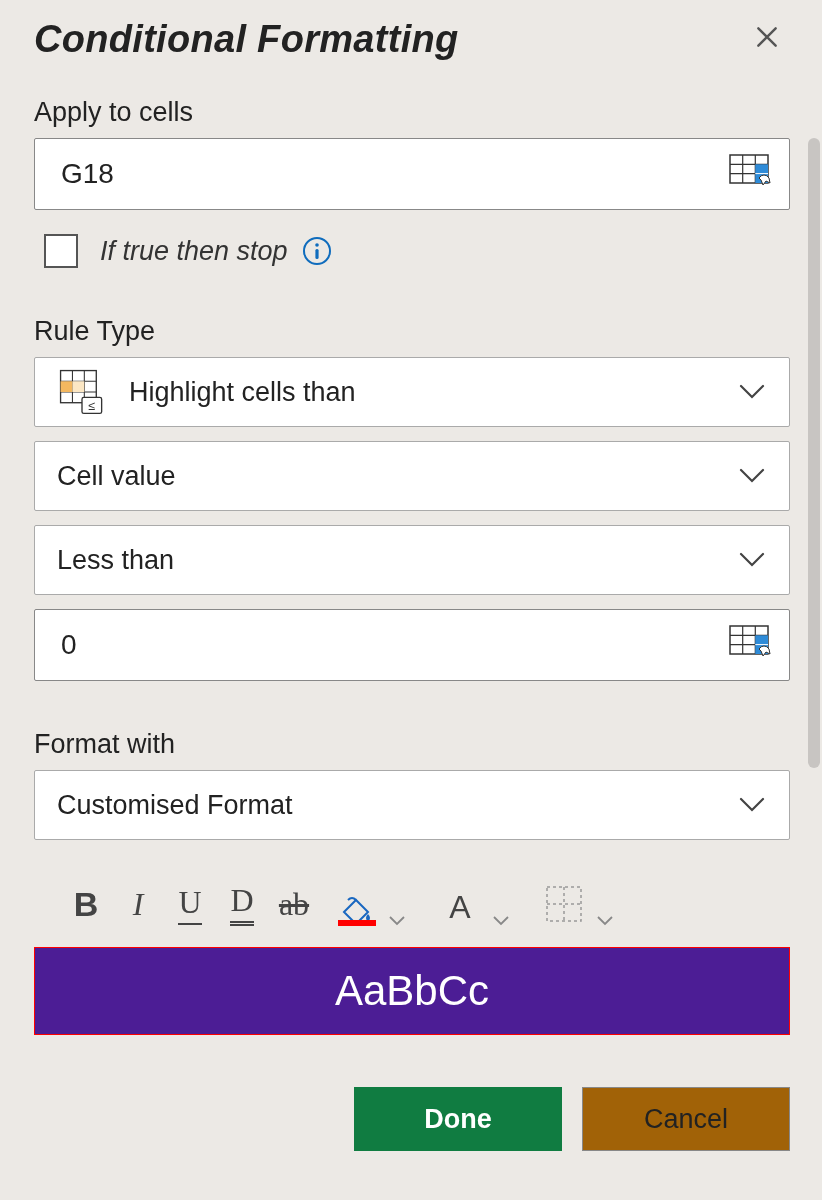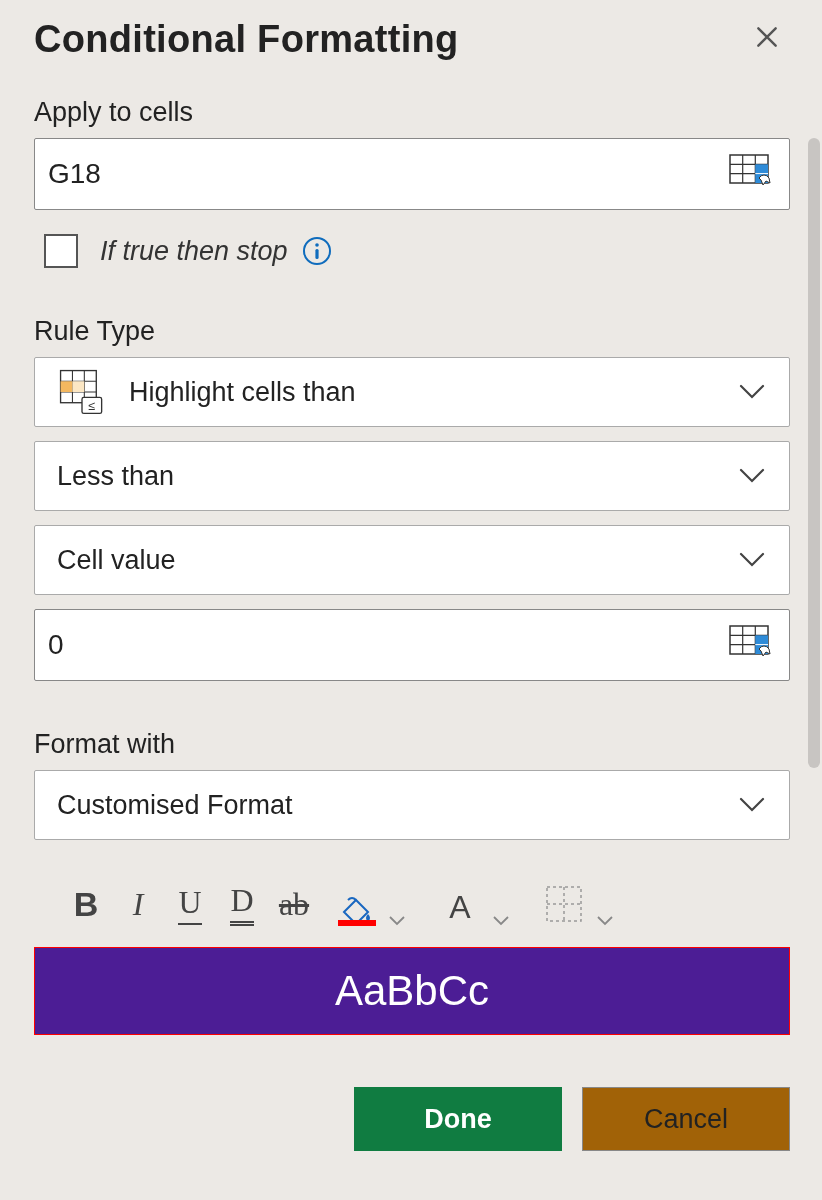--- a/index.html
+++ b/index.html
@@ -20,20 +20,21 @@
     justify-content: space-between;
     align-items: center;
     margin-bottom: 36px;
   }
   .hdr h1 {
     margin: 0;
     font-size: 38px;
     font-weight: 600;
     color: #222;
     letter-spacing: 0.3px;
+    font-style: italic;
   }
   .close-btn {
     font-size: 30px;
     color: #666;
     cursor: pointer;
     padding: 4px 10px;
     line-height: 1;
   }
   .section-label {
     font-size: 27px;
@@ -43,21 +44,21 @@
     font-weight: 400;
   }
   .input-row {
     position: relative;
     background: #fff;
     border: 1px solid #888;
     border-radius: 2px;
     height: 72px;
     display: flex;
     align-items: center;
-    padding: 0 11px;
+    padding: 0 24px;
     margin-bottom: 0;
   }
   .input-row input {
     border: none;
     outline: none;
     font-size: 28px;
     width: 100%;
     color: #222;
     background: transparent;
   }
@@ -264,28 +265,28 @@
         <rect x="28" y="34" width="22" height="18" rx="2" fill="#fff" stroke="#333" stroke-width="1.5"></rect>
         <text x="39" y="48" font-size="14" text-anchor="middle" fill="#333" font-family="Arial">≤</text>
       </svg>
       <span class="dd-text">Highlight cells than</span>
       <svg class="chevron" width="26" height="16" viewBox="0 0 26 16">
           <path d="M2 2 L13 13 L24 2" stroke="#444" stroke-width="2.2" fill="none" stroke-linecap="round"></path>
         </svg>
     </div>
 
     <div class="dropdown">
-      <span>Less than</span>
+      <span>Cell value</span>
       <svg class="chevron" width="26" height="16" viewBox="0 0 26 16">
           <path d="M2 2 L13 13 L24 2" stroke="#444" stroke-width="2.2" fill="none" stroke-linecap="round"></path>
         </svg>
     </div>
 
     <div class="dropdown">
-      <span>Cell value</span>
+      <span>Less than</span>
       <svg class="chevron" width="26" height="16" viewBox="0 0 26 16">
           <path d="M2 2 L13 13 L24 2" stroke="#444" stroke-width="2.2" fill="none" stroke-linecap="round"></path>
         </svg>
     </div>
 
     <div class="input-row" style="margin-top:2px;">
       <input type="text" value="0" style="">
       <div class="range-picker-icon">
         <svg width="44" height="40" viewBox="0 0 44 40">
           <rect x="1" y="1" width="38" height="28" fill="#fff" stroke="#333" stroke-width="1.5"></rect>

